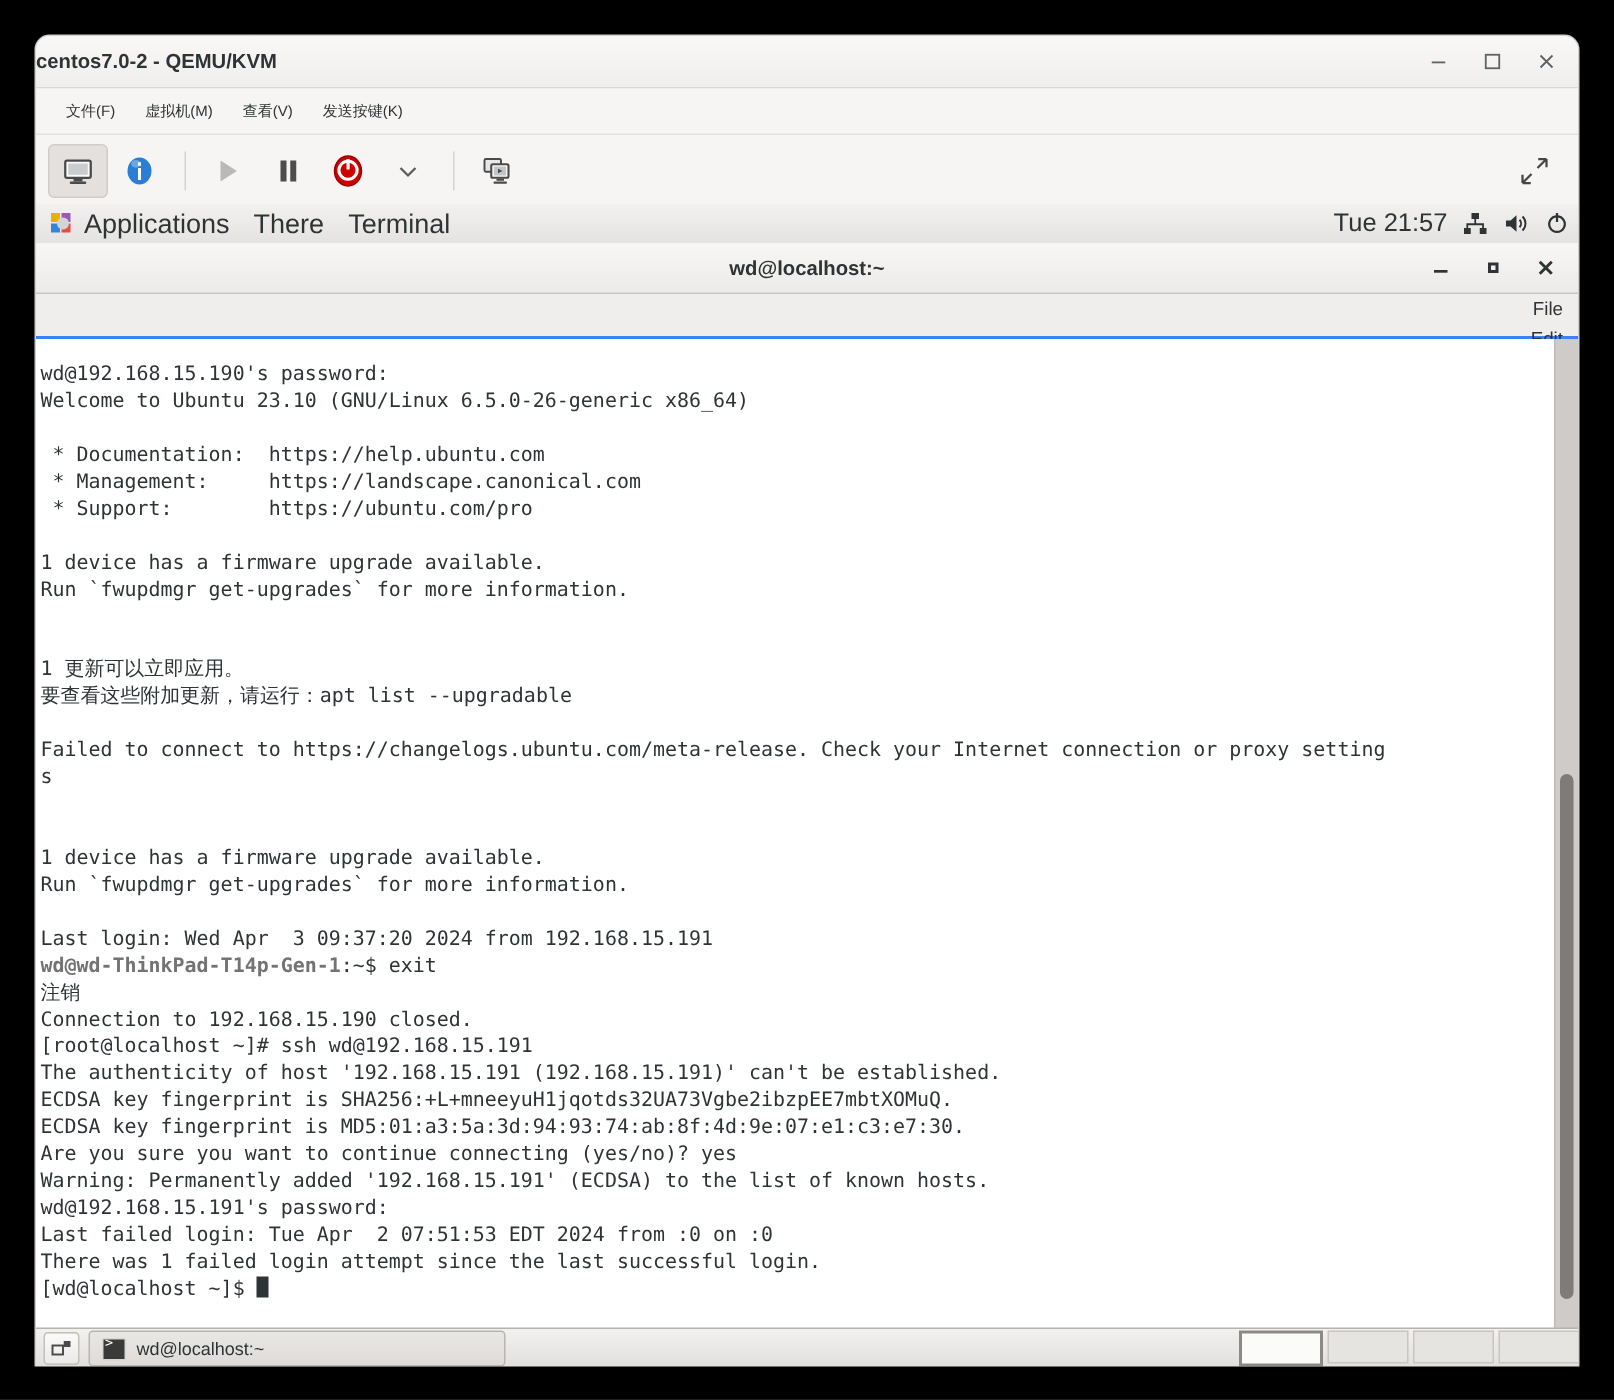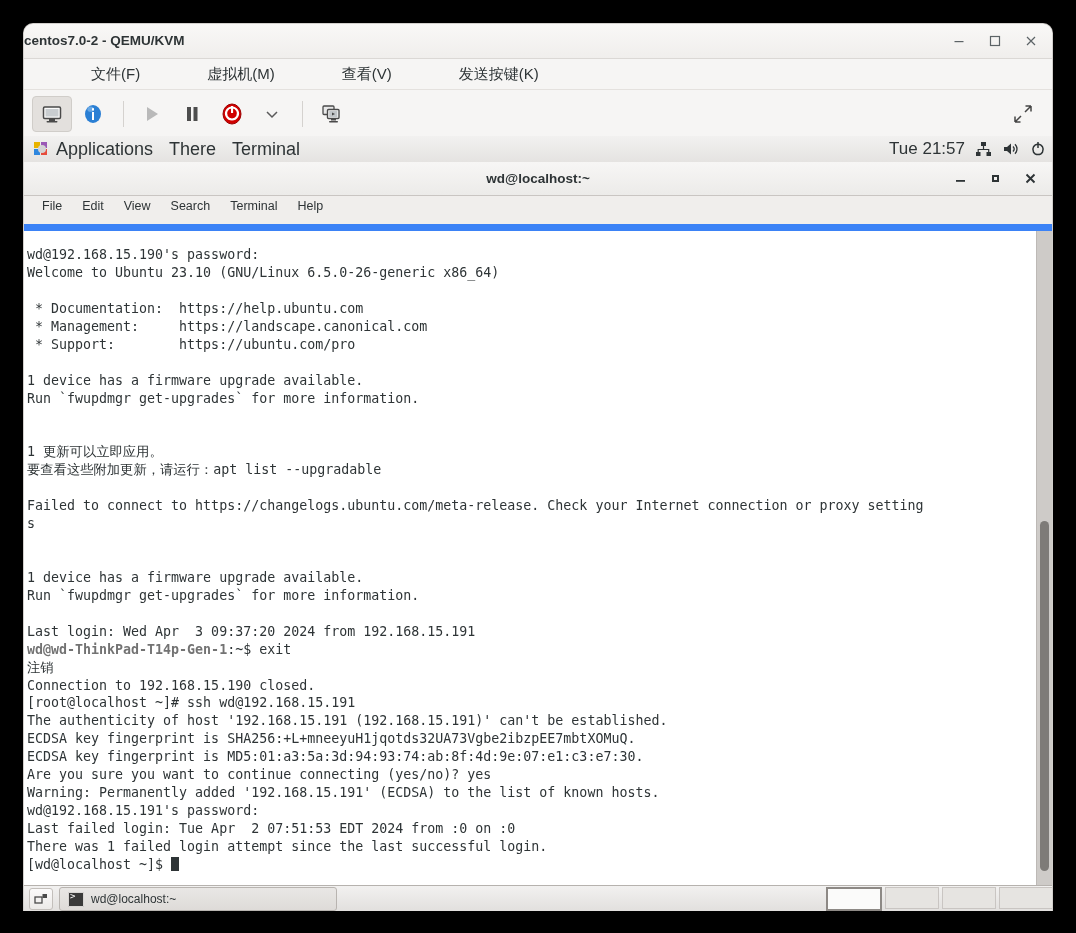--- a/index.html
+++ b/index.html
@@ -62,27 +62,26 @@
   #vm-menubar {
     height: 30px;
     background: #f6f5f4;
     border-bottom: 1px solid #e4e1de;
     display: flex;
     align-items: center;
     padding-left: 12px;
     gap: 4px;
   }
   .vm-menu {
-    font-size: 15px;
+    font-size: 10px;
     color: #2e3436;
     padding: 3px 8px;
     border-radius: 3px;
     cursor: default;
     white-space: nowrap;
-    margin-left: 47px;
   }
 
   
   #vm-toolbar {
     height: 47px;
     background: #f6f5f4;
     border-bottom: 1px solid #c9c5c2;
     display: flex;
     align-items: center;
     padding: 0 8px;
@@ -192,24 +191,25 @@
   }
   .term-winbtn {
     width: 20px; height: 20px;
     display: flex; align-items: center; justify-content: center;
     color: #2e3436;
   }
 
   #term-menubar {
     height: 28px;
     background: #f0eeec;
-    border-bottom: 7px solid #3b82f6;
-    display: flex;
-    align-items: flex-start;
+    border-bottom: 2px solid #3b82f6;
+    display: flex;
+    align-items: flex-end;
     padding-left: 8px;
+    flex-direction: column;
   }
   .term-menu {
     font-size: 12.5px;
     color: #2e3436;
     padding: 3px 10px;
     border-radius: 3px;
     cursor: default;
   }
 
   

